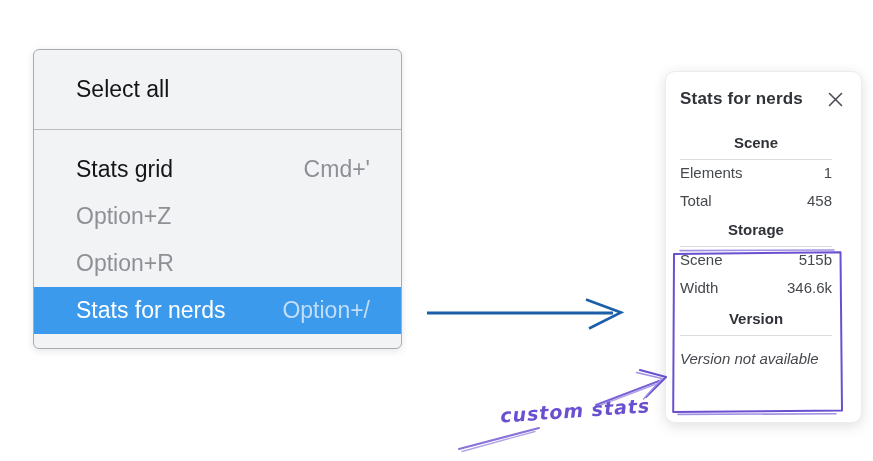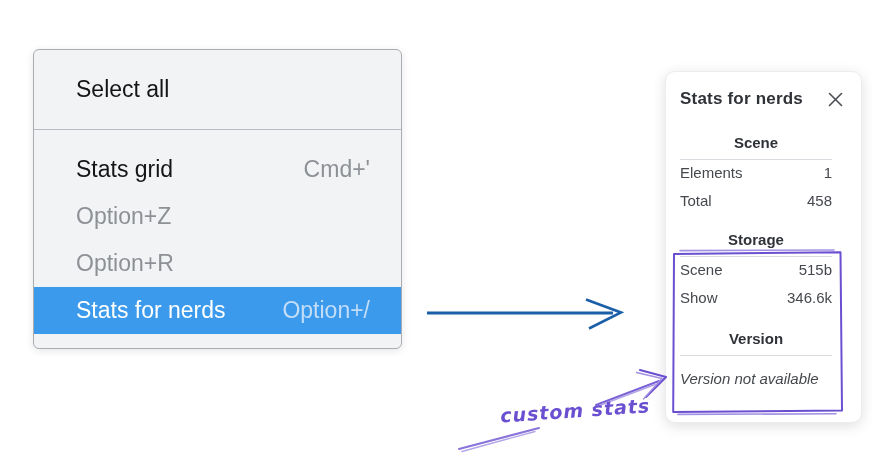--- a/index.html
+++ b/index.html
@@ -47,22 +47,22 @@
   }
   .panel-title{font-size:17px;font-weight:bold;color:var(--panel-heading);letter-spacing:.2px;}
   .panel-close{
     width:18px;height:18px;display:flex;align-items:center;justify-content:center;
     cursor:pointer;margin-right:-12px;
   }
   .sec-header{
     line-height:20px;text-align:center;font-weight:bold;color:var(--panel-heading);
   }
   .sec-header.scene{margin-top:23px;}
-  .sec-header.storage{margin-top:10px;}
-  .sec-header.version{margin-top:12px;}
+  .sec-header.storage{}
+  .sec-header.version{margin-top:2px;}
   .divider{margin-top:6px;border-top:1px solid var(--panel-divider);height:0;}
   .rows{margin-top:4px;}
   .stat-row{height:28px;display:flex;align-items:flex-start;justify-content:space-between;}
   .stat-note{margin-top:8px;height:28px;display:flex;align-items:center;font-style:italic;}
 
   
   .overlay{position:absolute;left:0;top:0;width:873px;height:461px;pointer-events:none;}
   .handwriting{
     position:absolute;left:500px;top:399px;width:160px;
     font-family:"DejaVu Sans",sans-serif;font-style:italic;font-weight:bold;
@@ -124,21 +124,21 @@
     </div>
 
     <div class="sec-header storage">Storage</div>
     <div class="divider"></div>
     <div class="rows">
       <div class="stat-row">
         <span>Scene</span>
         <span>515b</span>
       </div>
       <div class="stat-row">
-        <span>Show</span>
+        <span>Width</span>
         <span>346.6k</span>
       </div>
     </div>
 
     <div class="sec-header version">Version</div>
     <div class="divider"></div>
     <div class="stat-note">Version not available</div>
   </div>
 
   <svg class="overlay" viewBox="0 0 873 461">

